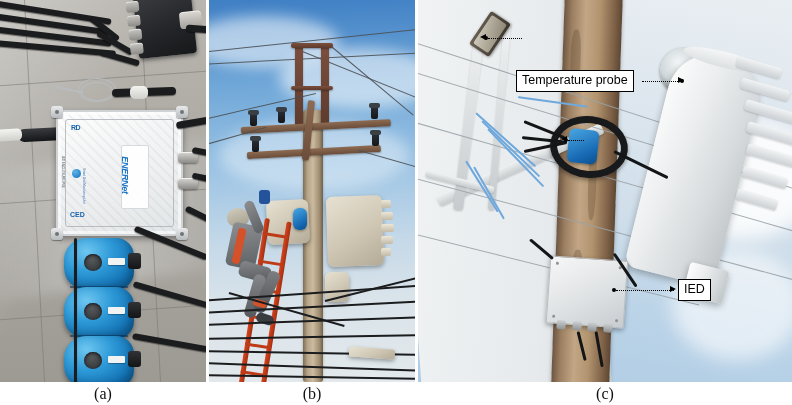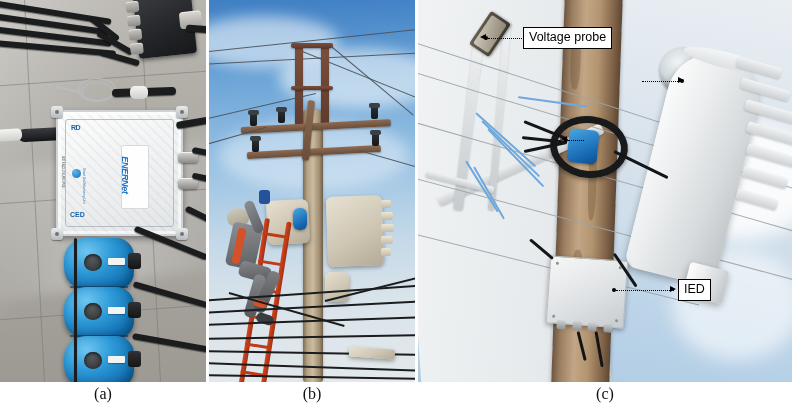--- a/index.html
+++ b/index.html
@@ -458,22 +458,22 @@
         </div>
       </div>
       <div class="blkwire" style="left:196px;top:252px;width:40px;transform:rotate(56deg);"></div>
       <div class="blkwire" style="left:160px;top:330px;width:30px;transform:rotate(76deg);"></div>
       <div class="blkwire" style="left:178px;top:330px;width:36px;transform:rotate(80deg);"></div>
       <div class="blkwire" style="left:112px;top:238px;width:30px;transform:rotate(40deg);"></div>
 
       <div class="leader-dot" style="left:66px;top:36px;"></div>
       <div class="leader" style="left:70px;top:38px;width:34px;"></div>
       <div class="leader-arrow arrow-left" style="left:62px;top:34px;"></div>
-      <div class="callout" style="left:105px;top:27px;">Voltage probe</div>
-
+
+      <div class="callout" style="left:98px;top:70px;">Temperature probe</div>
       <div class="leader" style="left:224px;top:81px;width:38px;"></div>
       <div class="leader-arrow arrow-right" style="left:260px;top:77px;"></div>
       <div class="leader-dot" style="left:262px;top:79px;"></div>
 
       <div class="leader-dot" style="left:146px;top:138px;"></div>
       <div class="leader" style="left:150px;top:140px;width:16px;"></div>
       <div class="leader-arrow arrow-left" style="left:143px;top:136px;"></div>
 
       <div class="leader-dot" style="left:194px;top:288px;"></div>
       <div class="leader" style="left:198px;top:290px;width:58px;"></div>

